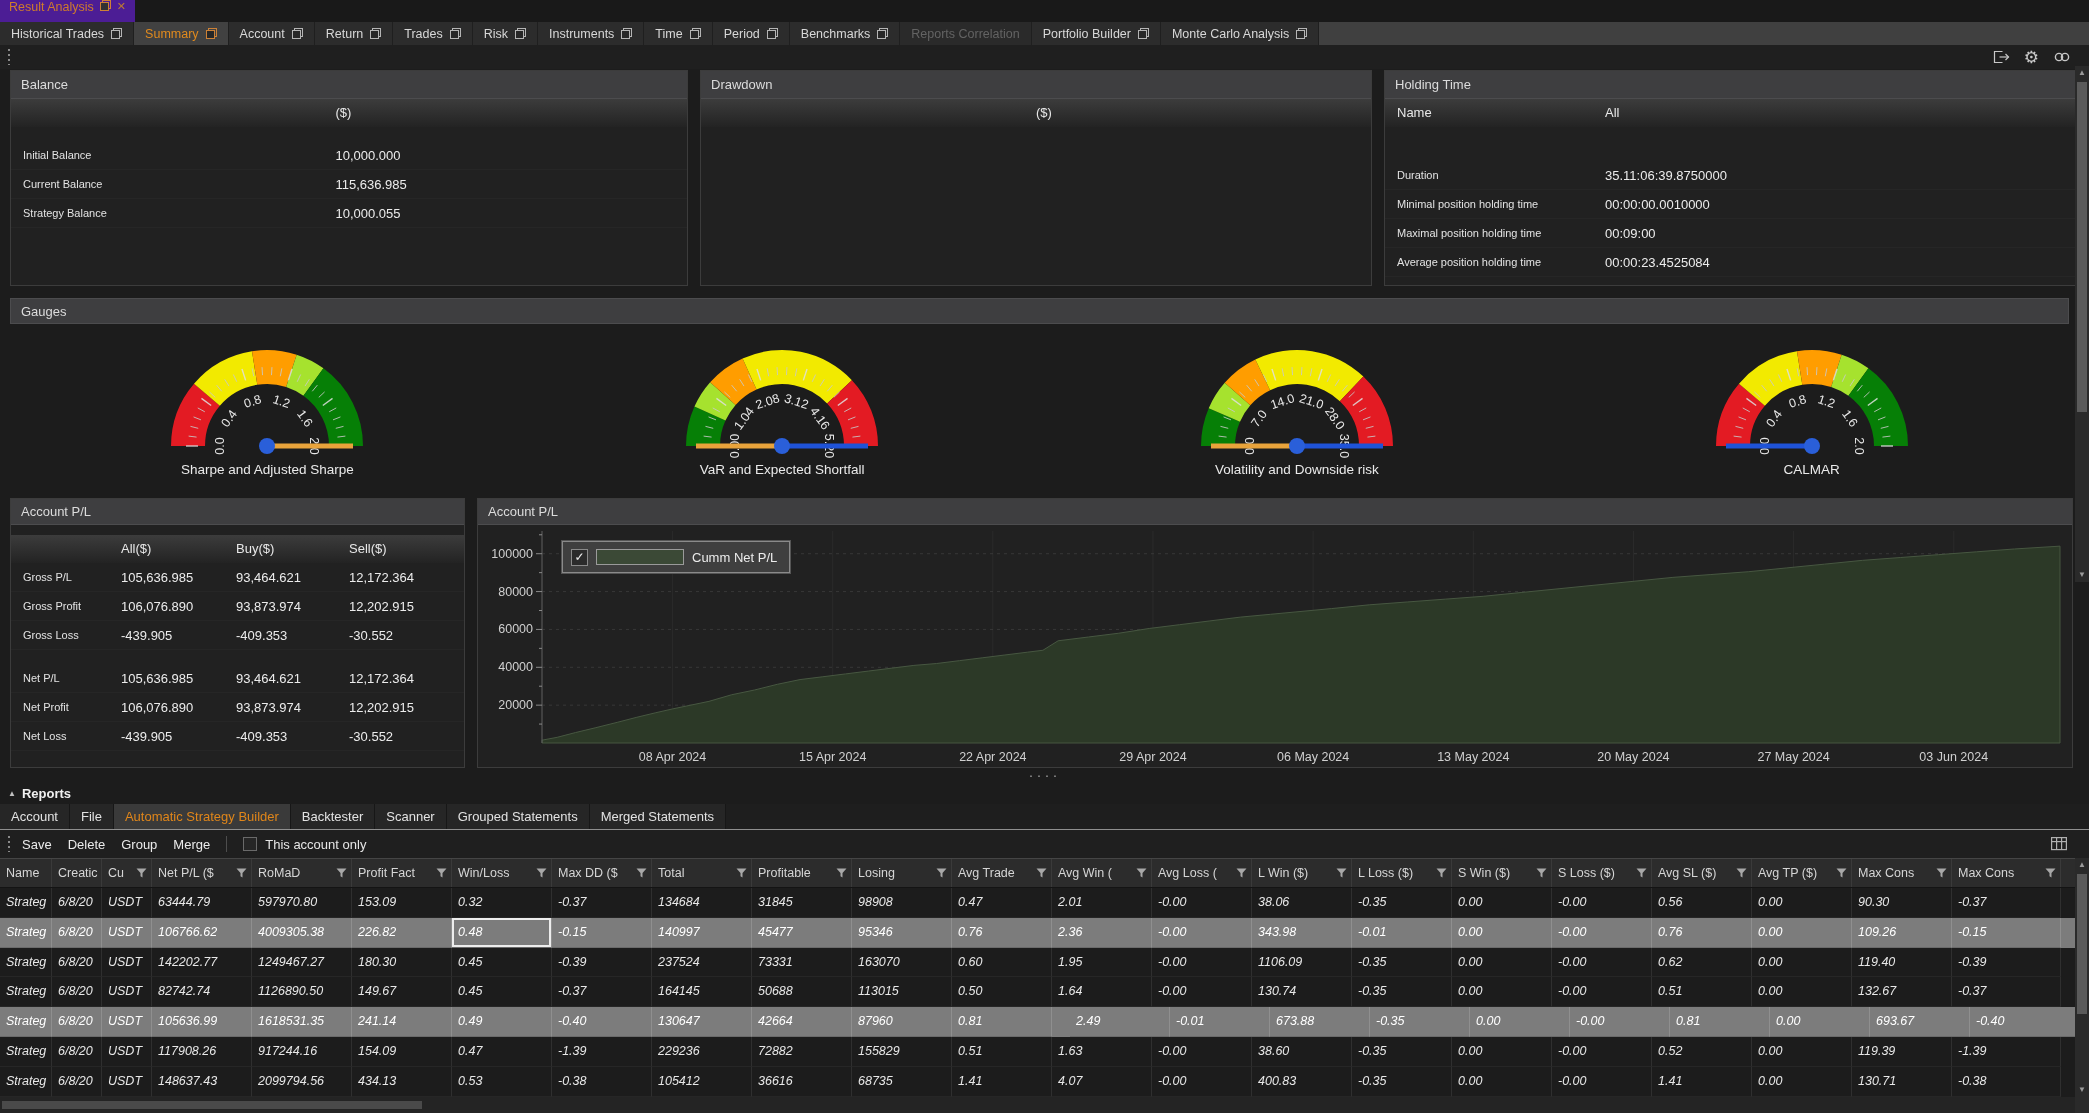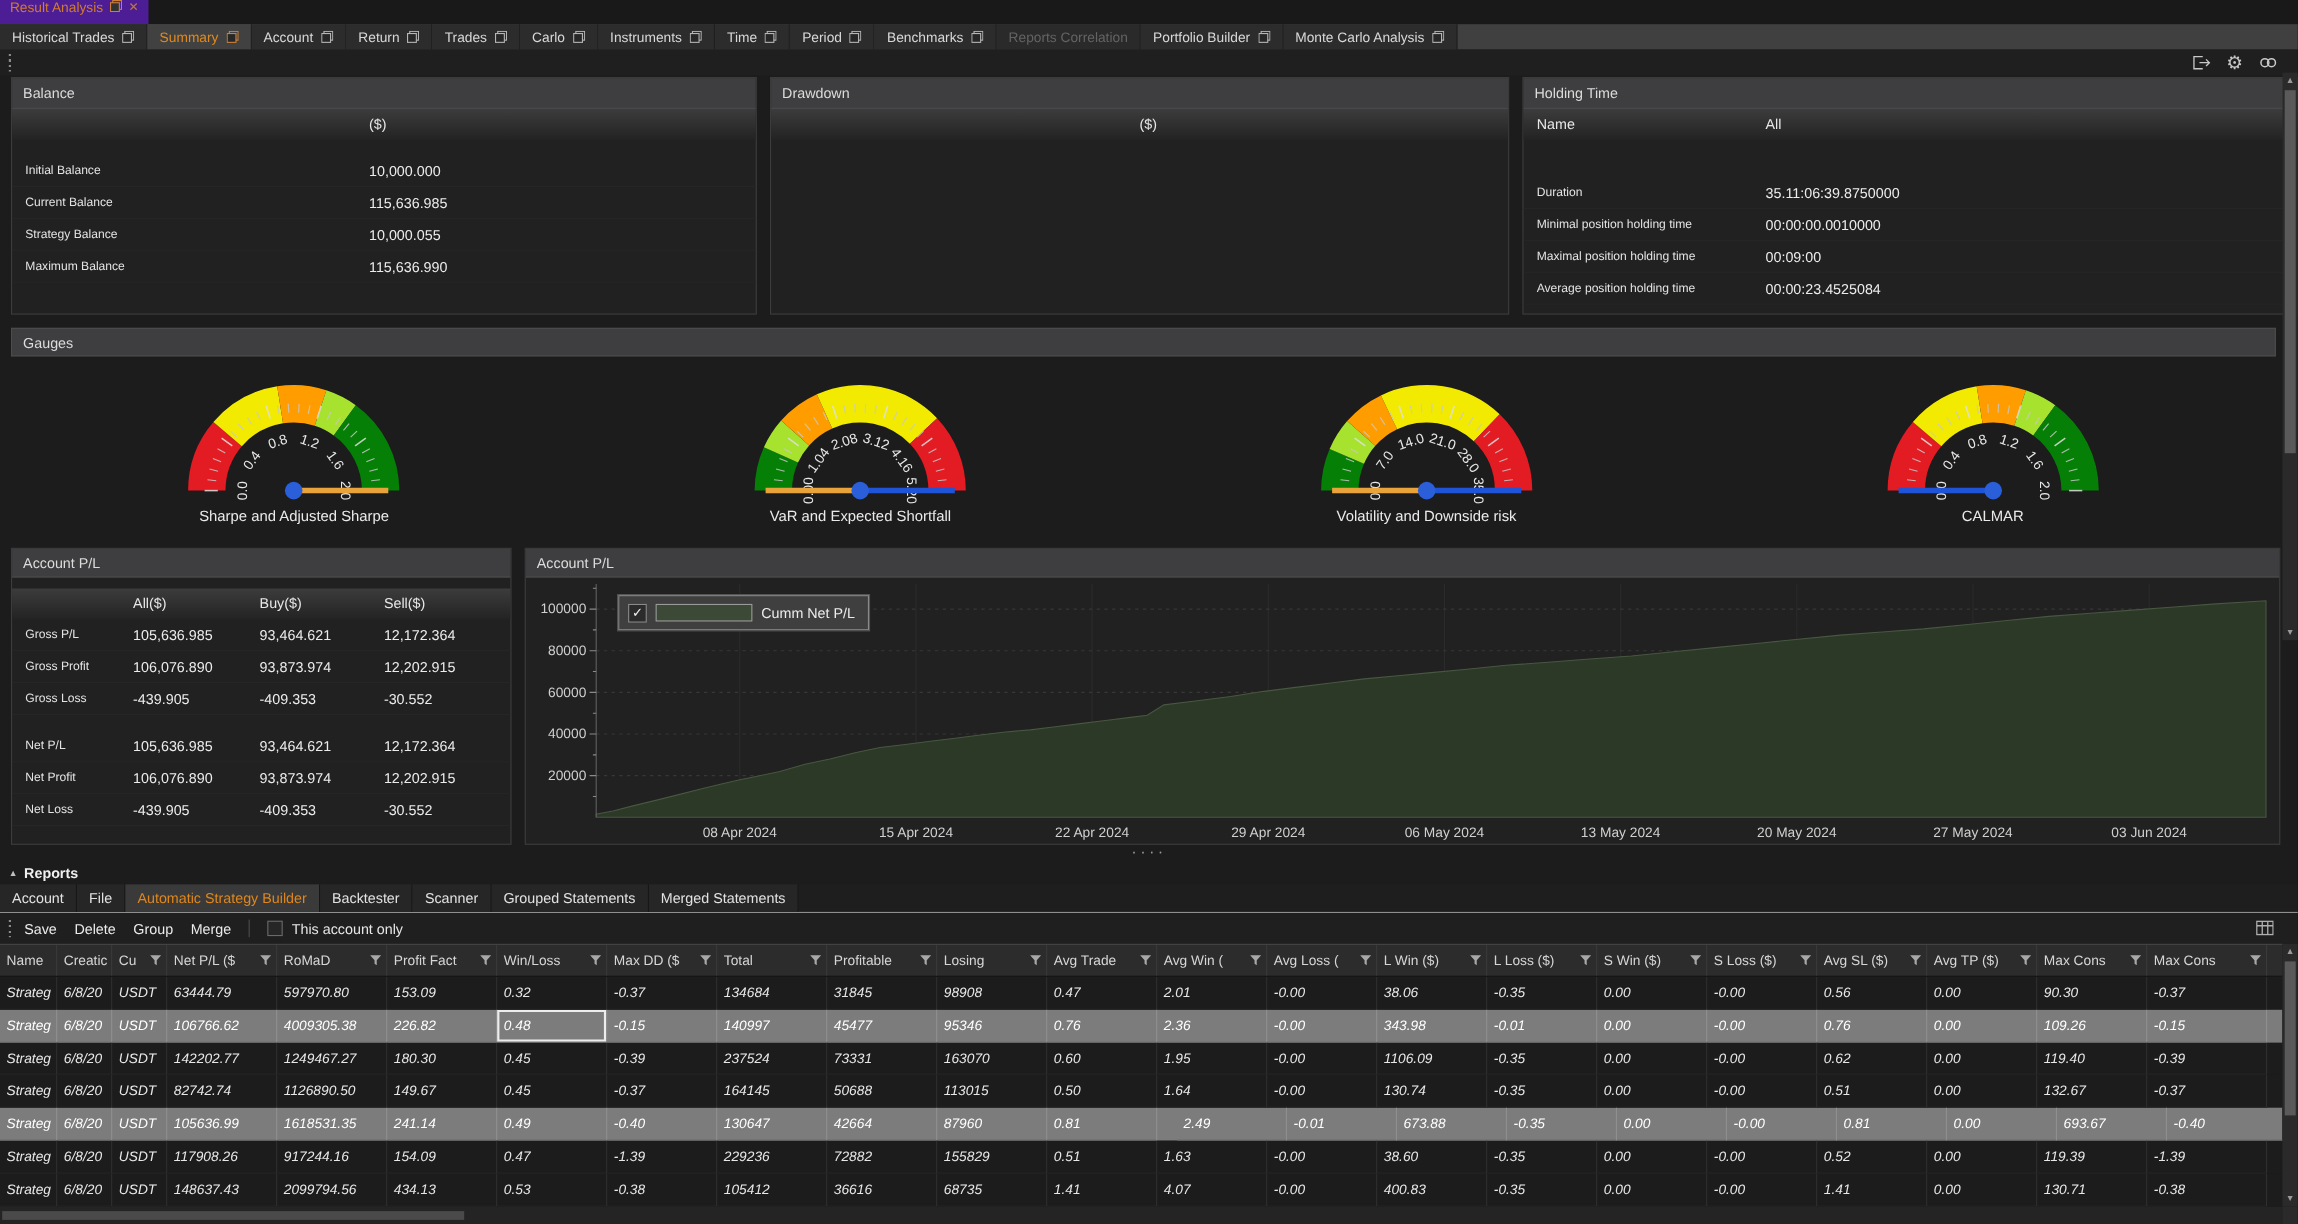--- a/index.html
+++ b/index.html
@@ -144,21 +144,21 @@
         </svg>
       </div>
       <div class="navtab">
         <span class="navtab-label">Trades</span>
         <svg class="winicon" width="11" height="11" viewBox="0 0 11 11">
           <rect x="2.5" y="0.5" width="8" height="8"></rect>
           <rect x="0.5" y="2.5" width="8" height="8" fill="#272727"></rect>
         </svg>
       </div>
       <div class="navtab">
-        <span class="navtab-label">Carlo</span>
+        <span class="navtab-label">Risk</span>
         <svg class="winicon" width="11" height="11" viewBox="0 0 11 11">
           <rect x="2.5" y="0.5" width="8" height="8"></rect>
           <rect x="0.5" y="2.5" width="8" height="8" fill="#272727"></rect>
         </svg>
       </div>
       <div class="navtab">
         <span class="navtab-label">Instruments</span>
         <svg class="winicon" width="11" height="11" viewBox="0 0 11 11">
           <rect x="2.5" y="0.5" width="8" height="8"></rect>
           <rect x="0.5" y="2.5" width="8" height="8" fill="#272727"></rect>
@@ -235,24 +235,20 @@
           <span class="kvlabel">Initial Balance</span>
           <span class="kvval balance-pos">10,000.000</span>
         </div>
         <div class="kvrow">
           <span class="kvlabel">Current Balance</span>
           <span class="kvval balance-pos">115,636.985</span>
         </div>
         <div class="kvrow">
           <span class="kvlabel">Strategy Balance</span>
           <span class="kvval balance-pos">10,000.055</span>
-        </div>
-        <div class="kvrow">
-          <span class="kvlabel">Maximum Balance</span>
-          <span class="kvval balance-pos">115,636.990</span>
         </div>
       </div>
   </div>
 
   <div class="panel drawdown" style="left:700px;top:70px;width:672px;height:216px;">
     <div class="panel-header">Drawdown</div>
     <div class="subband">
       <span class="unit drawdown-pos">($)</span>
     </div>
     <div class="gap34"></div>

